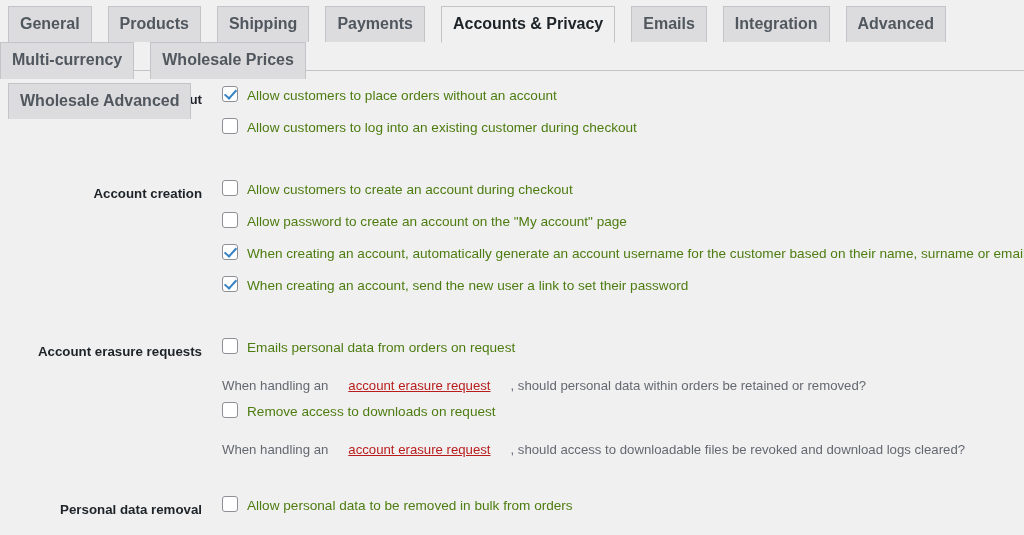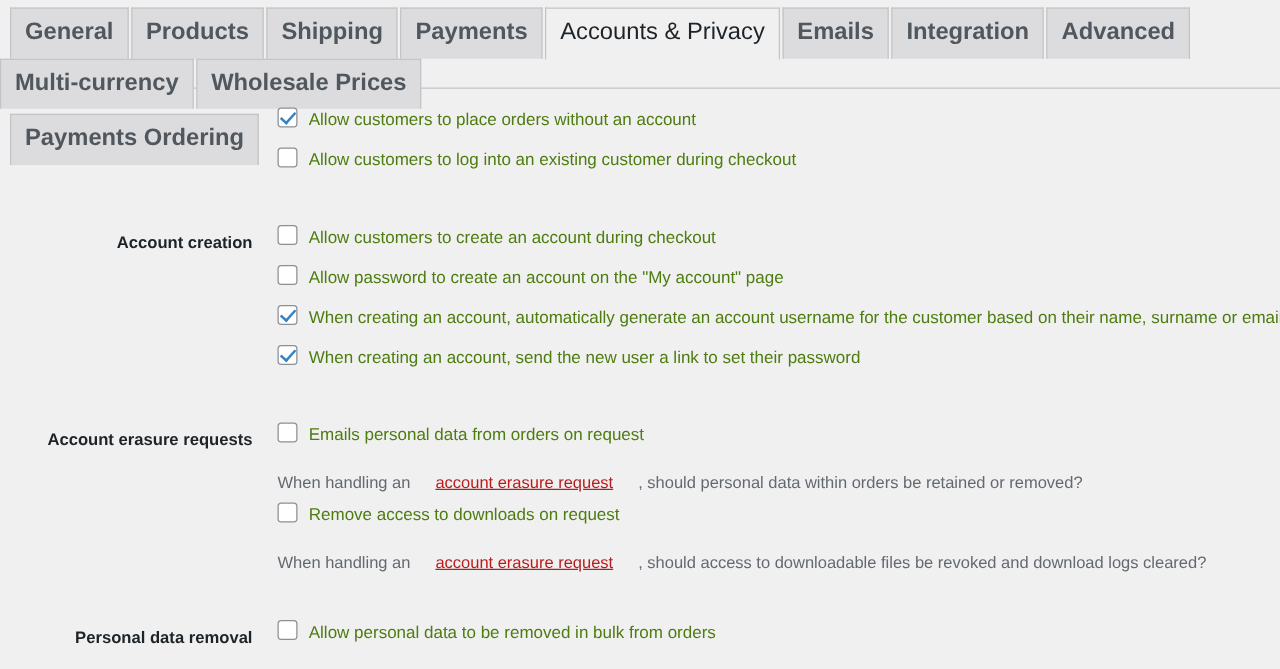--- a/index.html
+++ b/index.html
@@ -26,42 +26,42 @@
     position: relative;
     padding: 6px 0 0 0;
     margin: 0 0 0 0;
     border-bottom: 1px solid #c3c4c7;
     line-height: inherit;
     height: 71px;
   }
 
   .nav-tab {
     display: inline-block;
-    margin: 0 2px -1px 0;
+    margin: 0 16px -1px 0;
     padding: 6px 11px 7px 11px;
-    font-size: 19px;
+    font-size: 16px;
     line-height: 1.4;
     font-weight: 600;
     background: #dcdcde;
     color: #50575e;
     text-decoration: none;
     border: 1px solid #c3c4c7;
     border-bottom: none;
     white-space: nowrap;
     vertical-align: top;
     border-radius: 0;
   }
 
   .nav-tab:first-child { margin-left: 8px; }
 
   .nav-tab-active {
     background: #f0f0f1;
     color: #1d2327;
     border-bottom: 1px solid #f0f0f1;
-    font-weight: 400;
+    font-weight: 700;
   }
 
   .tab-row-2 { margin-top: 5px; padding-left: 0; }
   .tab-row-2 .nav-tab { margin-left: 8px; }
 
   
   .form-wrap {
     padding: 0;
     margin: 0;
   }
@@ -158,21 +158,21 @@
     text-decoration: underline;
   }
 </style>
 </head>
 <body>
 
 <div id="app">
 
   <nav class="nav-tab-wrapper">
     <div class="tab-row-1"><a class="nav-tab">General</a><a class="nav-tab">Products</a><a class="nav-tab">Shipping</a><a class="nav-tab">Payments</a><a class="nav-tab nav-tab-active">Accounts &amp; Privacy</a><a class="nav-tab">Emails</a><a class="nav-tab">Integration</a><a class="nav-tab">Advanced</a><a class="nav-tab">Multi-currency</a><a class="nav-tab">Wholesale Prices</a></div>
-    <div class="tab-row-2"><a class="nav-tab">Payments Ordering</a></div>
+    <div class="tab-row-2"><a class="nav-tab">Wholesale Advanced</a></div>
   </nav>
 
   <div class="form-wrap">
     <table class="form-table">
       <tbody>
           <tr>
             <th>Guest checkout</th>
             <td>
               <fieldset>
                 <label class="cb-row">

